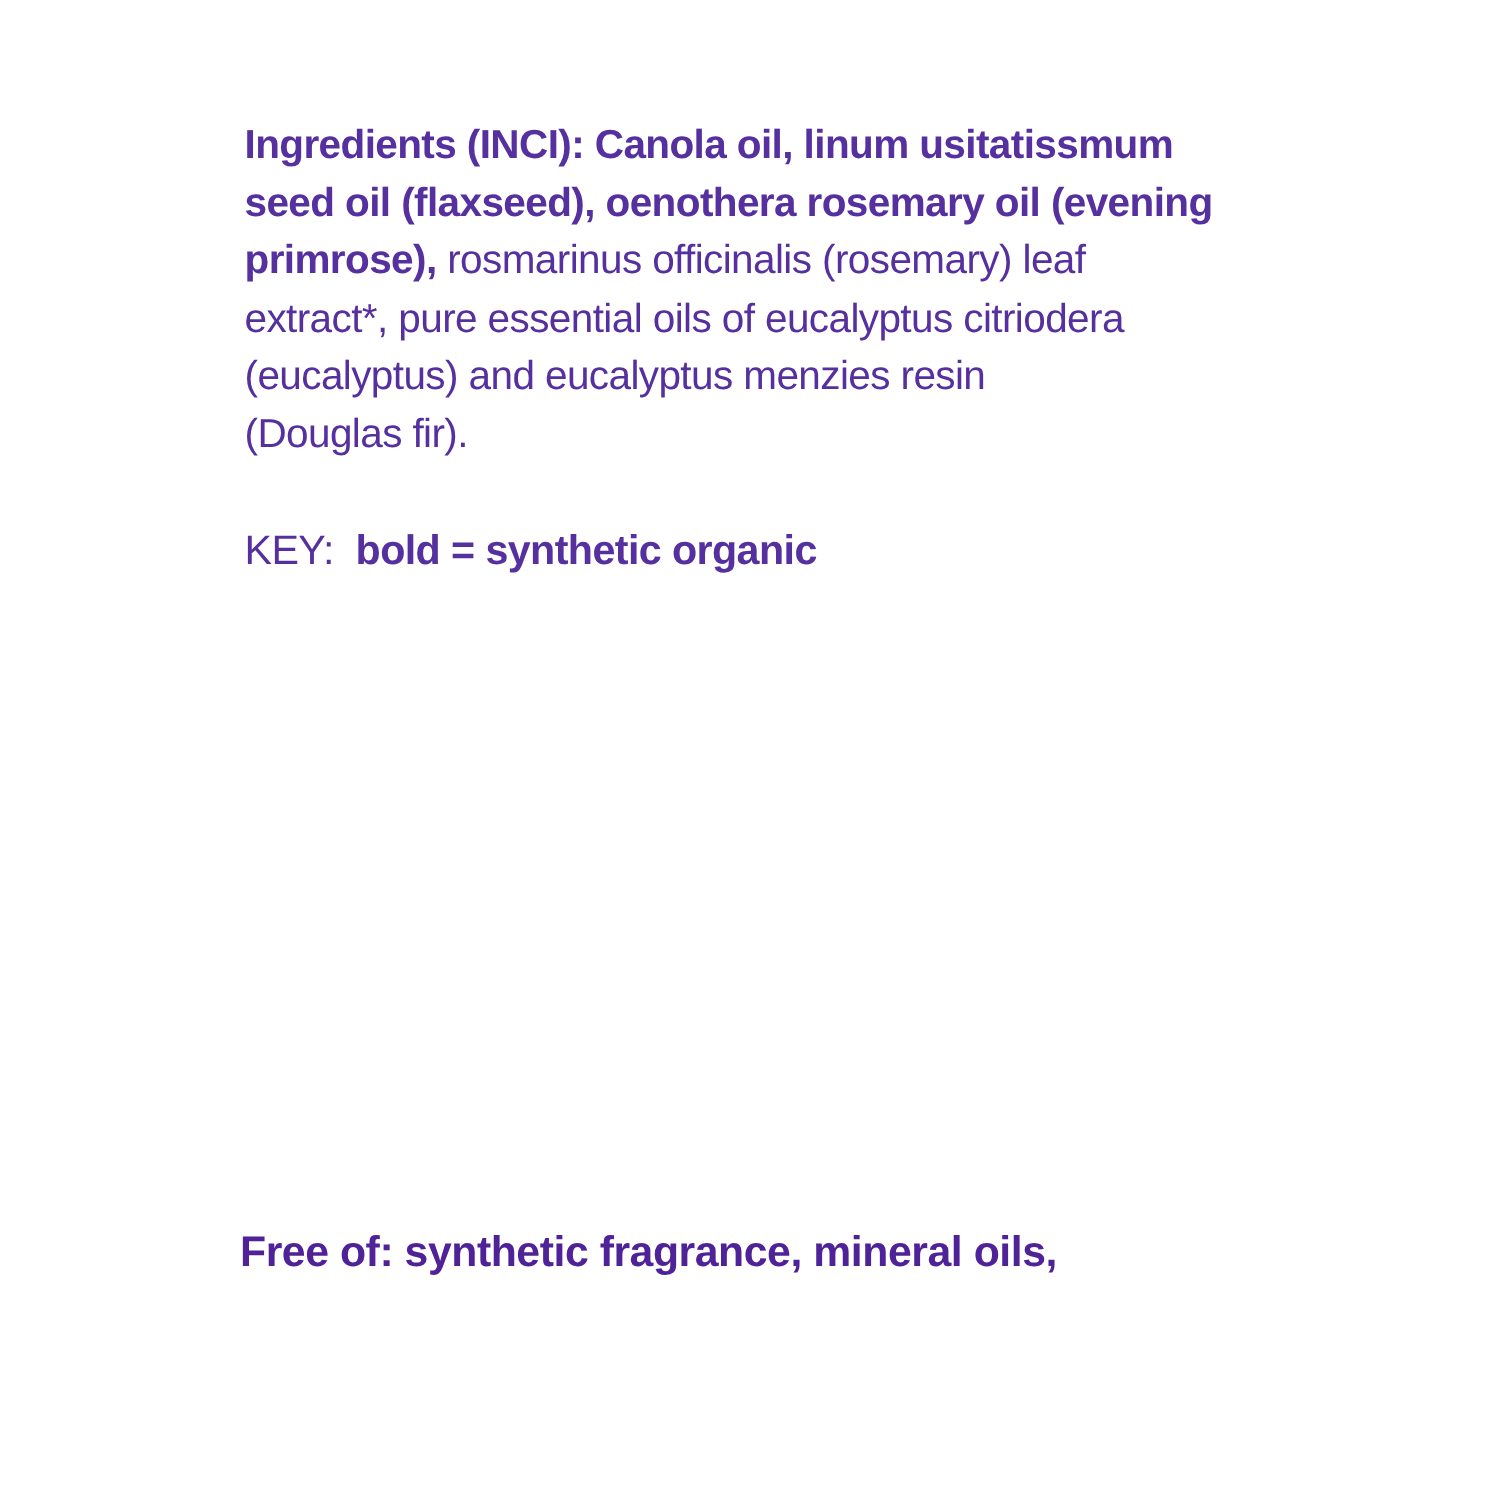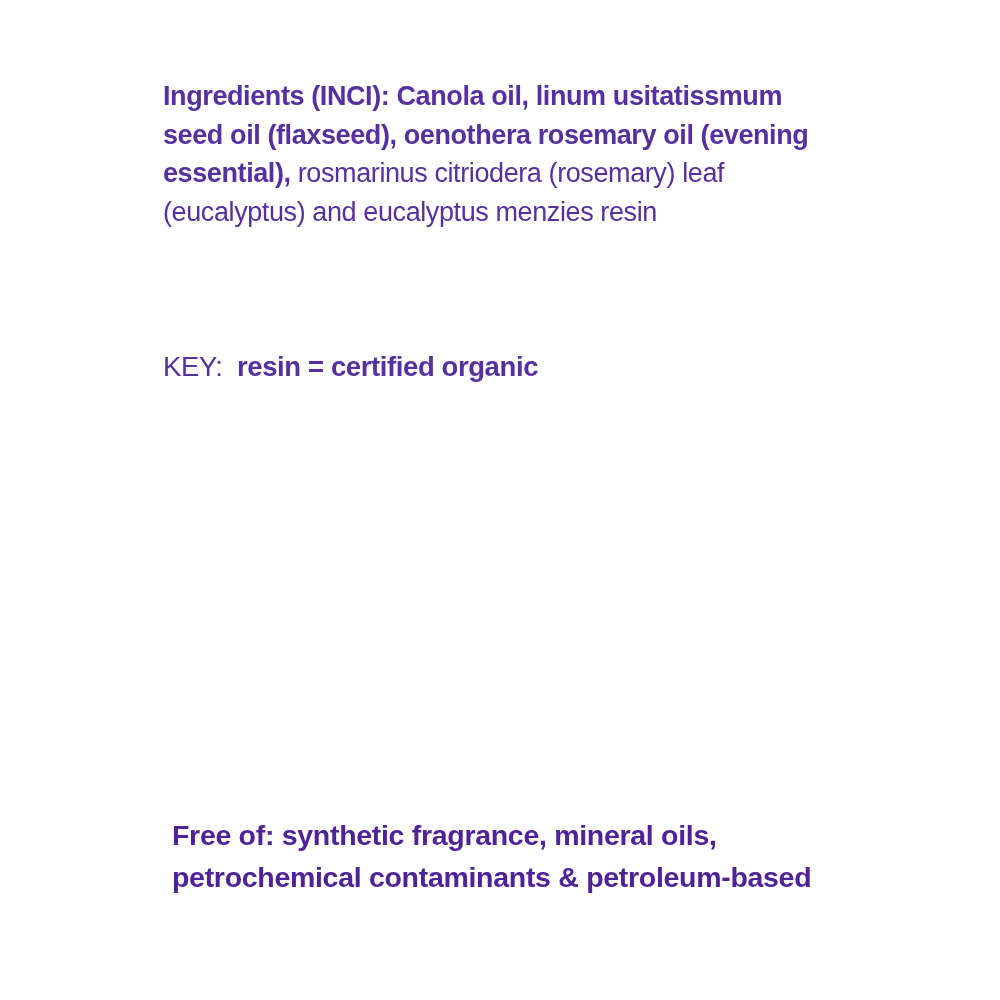--- a/index.html
+++ b/index.html
@@ -43,34 +43,35 @@
     position: absolute;
     left: 160px;
     top: 814px;
     width: 740px;
     font-size: 28.5px;
     line-height: 42px;
     font-weight: bold;
     letter-spacing: -0.3px;
     color: #4F2297;
   }
-  .free-of .line { white-space: pre; margin-left: 12px; }
+  .free-of .line { white-space: pre; }
 </style>
 </head>
 <body>
 
 <div class="canvas">
 
   <div class="ingredients">
     <div class="line"><span class="b">Ingredients (INCI): Canola oil, linum usitatissmum</span><span class="r"></span></div>
     <div class="line"><span class="b">seed oil (flaxseed), oenothera rosemary oil (evening</span><span class="r"></span></div>
-    <div class="line"><span class="b">essential),</span><span class="r"> rosmarinus citriodera (rosemary) leaf</span></div>
+    <div class="line"><span class="b">primrose),</span><span class="r"> rosmarinus officinalis (rosemary) leaf</span></div>
+    <div class="line"><span class="b"></span><span class="r">extract*, pure essential oils of eucalyptus citriodera</span></div>
     <div class="line"><span class="b"></span><span class="r">(eucalyptus) and eucalyptus menzies resin</span></div>
+    <div class="line"><span class="b"></span><span class="r">(Douglas fir).</span></div>
   </div>
 
-  <div class="key-line"><span class="r">KEY:  </span><span class="b">resin = certified organic</span></div>
+  <div class="key-line"><span class="r">KEY:  </span><span class="b">bold = synthetic organic</span></div>
 
   <div class="free-of">
     <div class="line">Free of: synthetic fragrance, mineral oils,</div>
-    <div class="line">petrochemical contaminants &amp; petroleum-based</div>
   </div>
 
 </div>
 
 </body></html>

